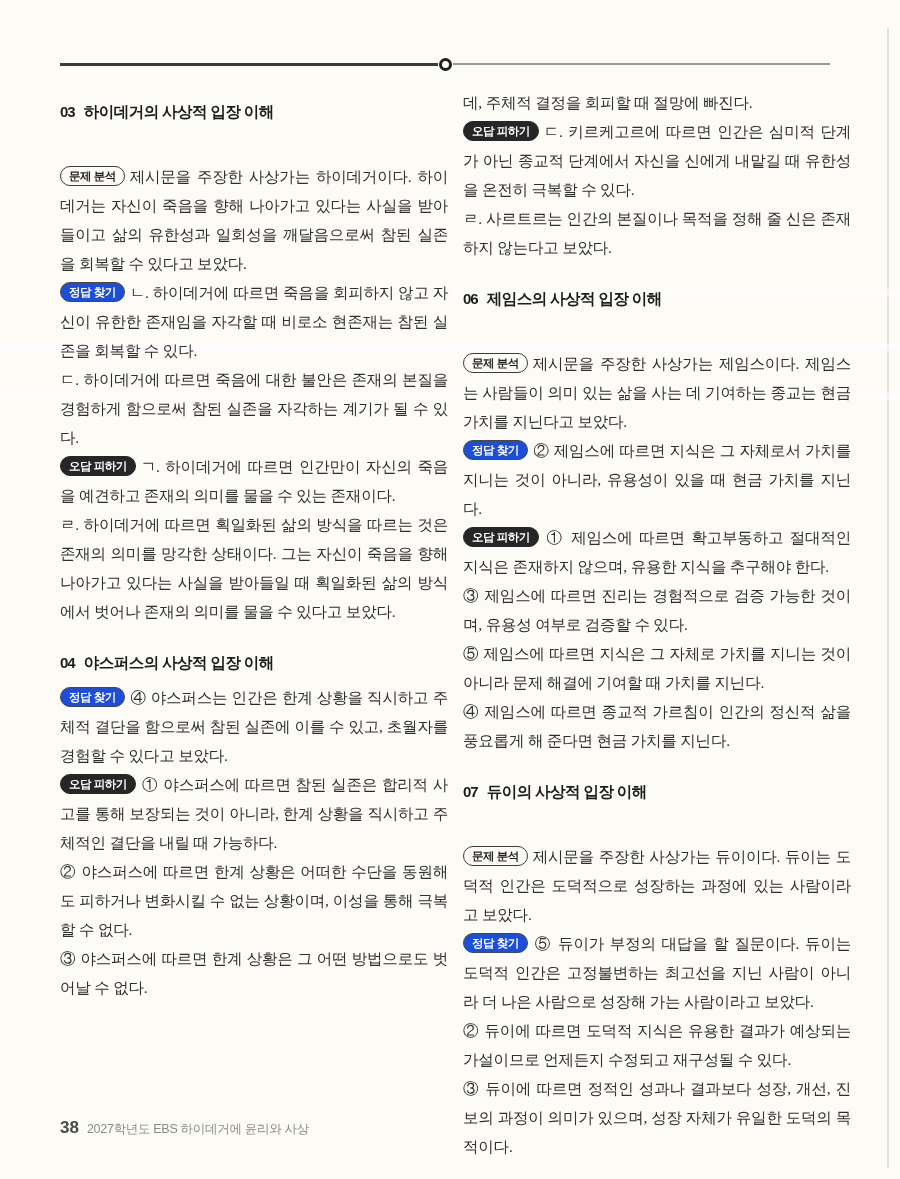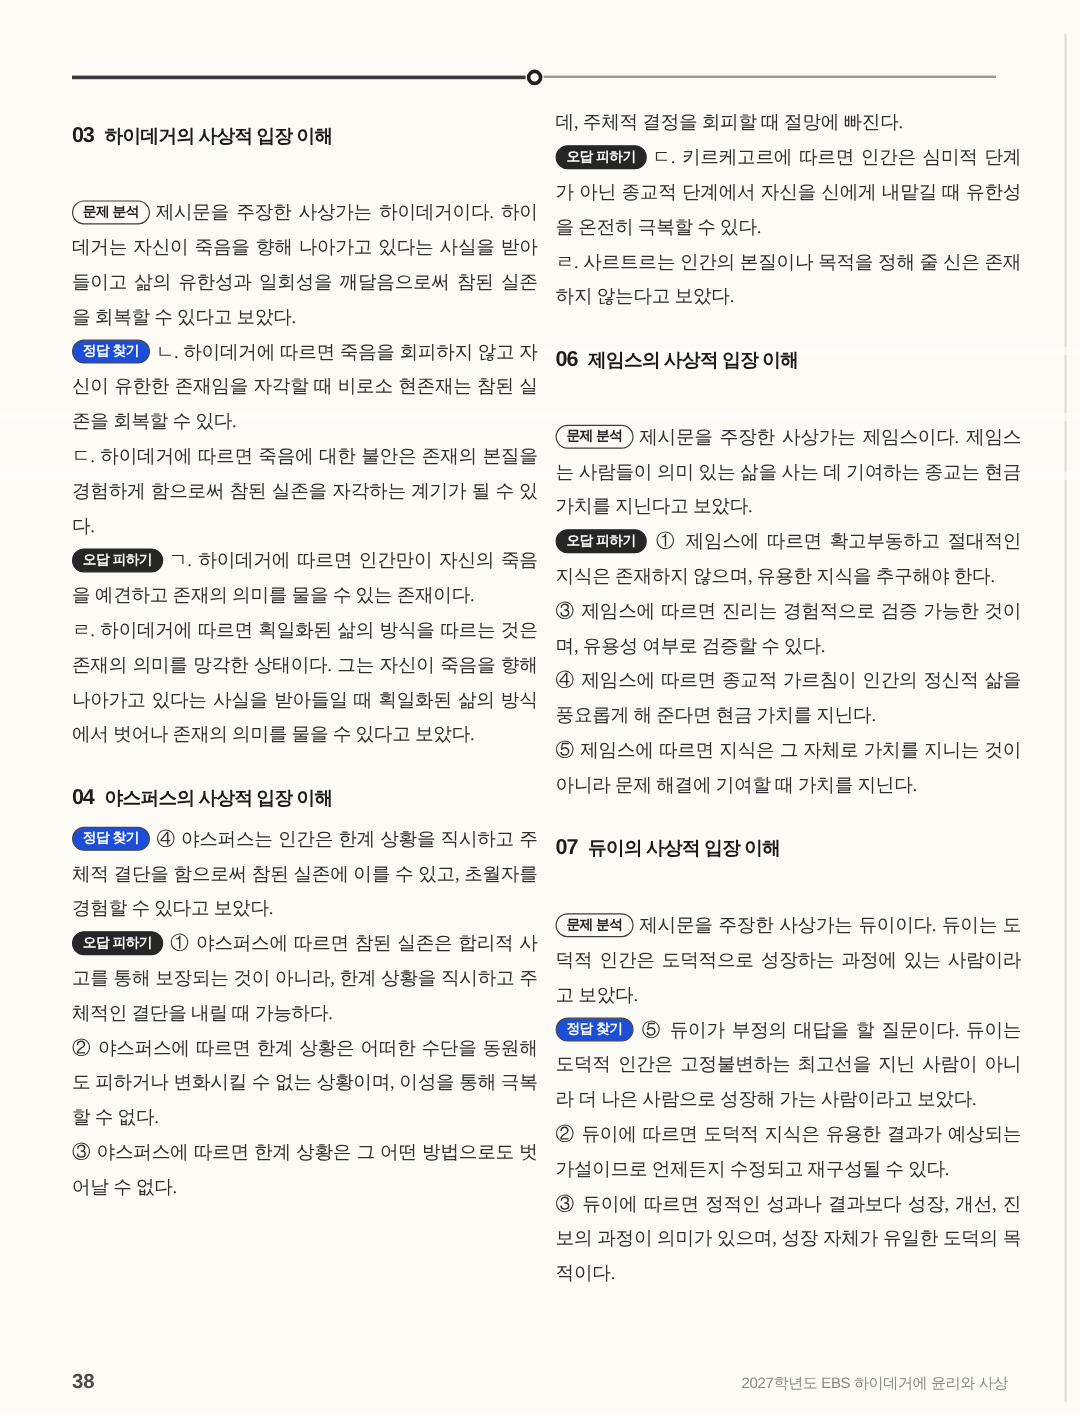--- a/index.html
+++ b/index.html
@@ -35,21 +35,21 @@
   }
   .col{width:388px;flex:0 0 388px;}
 
   .section{margin-bottom:27px;}
   .section-header{
     display:flex;align-items:baseline;gap:9px;
     margin:14px 0 9px 0;
     font-family:"Liberation Sans","DejaVu Sans",sans-serif;
   }
   .section-number{
-    font-size:18px;font-weight:bold;color:#1c1c1c;letter-spacing:-1px;
+    font-size:15px;font-weight:bold;color:#1c1c1c;letter-spacing:-1px;
   }
   .section-title{
     font-size:15.5px;font-weight:bold;color:#1c1c1c;letter-spacing:-0.5px;font-family:Liberation Serif, serif;
   }
   .para{
     margin:0;font-size:15.5px;line-height:29px;
     text-align:justify;letter-spacing:-0.2px;color:#2e2e2e;
   }
   .badge{
     display:inline-block;
@@ -58,24 +58,23 @@
     line-height:16px;padding:1px 8px;border-radius:11px;
     vertical-align:2px;margin-right:5px;white-space:nowrap;
     letter-spacing:-0.5px;
   }
   .badge-problem{border:1.4px solid #3c3c3c;color:#222;background:transparent;margin-top:34px;}
   .badge-answer{background:#1d4ed8;color:#fff;border:1.4px solid #484848;}
   .badge-wrong{background:#262626;color:#fff;border:1.4px solid #262626;}
 
   
   .footer{
-    position:absolute;left:60px;top:1142px;width:780px;
+    position:absolute;left:60px;top:1118px;width:780px;
     display:flex;align-items:baseline;gap:8px;
     font-family:"Liberation Sans","DejaVu Sans",sans-serif;
-    justify-content:space-between;
   }
   .page-number{font-size:17px;font-weight:bold;color:#4a4a4a;}
   .footer-text{font-size:12.5px;color:#8a8a86;letter-spacing:-0.3px;}
 </style>
 </head>
 <body>
 
 <div class="page-edge"></div>
 <div class="scan-band band1"></div>
 <div class="scan-band band2"></div>
@@ -127,24 +126,25 @@
         </div>
   </div>
 
   <div class="section">
     <div class="section-header">
       <span class="section-number">06</span>
       <span class="section-title">제임스의 사상적 입장 이해</span>
     </div>
     <div class="section-body">
           <p class="para"><span class="badge badge-problem">문제 분석</span>제시문을 주장한 사상가는 제임스이다. 제임스는 사람들이 의미 있는 삶을 사는 데 기여하는 종교는 현금 가치를 지닌다고 보았다.</p>
+          <p class="para"><span class="badge badge-answer">정답 찾기</span>② 제임스에 따르면 지식은 그 자체로서 가치를 지니는 것이 아니라, 유용성이 있을 때 현금 가치를 지닌다.</p>
           <p class="para"><span class="badge badge-wrong">오답 피하기</span>① 제임스에 따르면 확고부동하고 절대적인 지식은 존재하지 않으며, 유용한 지식을 추구해야 한다.</p>
           <p class="para">③ 제임스에 따르면 진리는 경험적으로 검증 가능한 것이며, 유용성 여부로 검증할 수 있다.</p>
+          <p class="para">⑤ 제임스에 따르면 지식은 그 자체로 가치를 지니는 것이 아니라 문제 해결에 기여할 때 가치를 지닌다.</p>
           <p class="para">④ 제임스에 따르면 종교적 가르침이 인간의 정신적 삶을 풍요롭게 해 준다면 현금 가치를 지닌다.</p>
-          <p class="para">⑤ 제임스에 따르면 지식은 그 자체로 가치를 지니는 것이 아니라 문제 해결에 기여할 때 가치를 지닌다.</p>
         </div>
   </div>
 
   <div class="section">
     <div class="section-header">
       <span class="section-number">07</span>
       <span class="section-title">듀이의 사상적 입장 이해</span>
     </div>
     <div class="section-body">
           <p class="para"><span class="badge badge-problem">문제 분석</span>제시문을 주장한 사상가는 듀이이다. 듀이는 도덕적 인간은 도덕적으로 성장하는 과정에 있는 사람이라고 보았다.</p>

